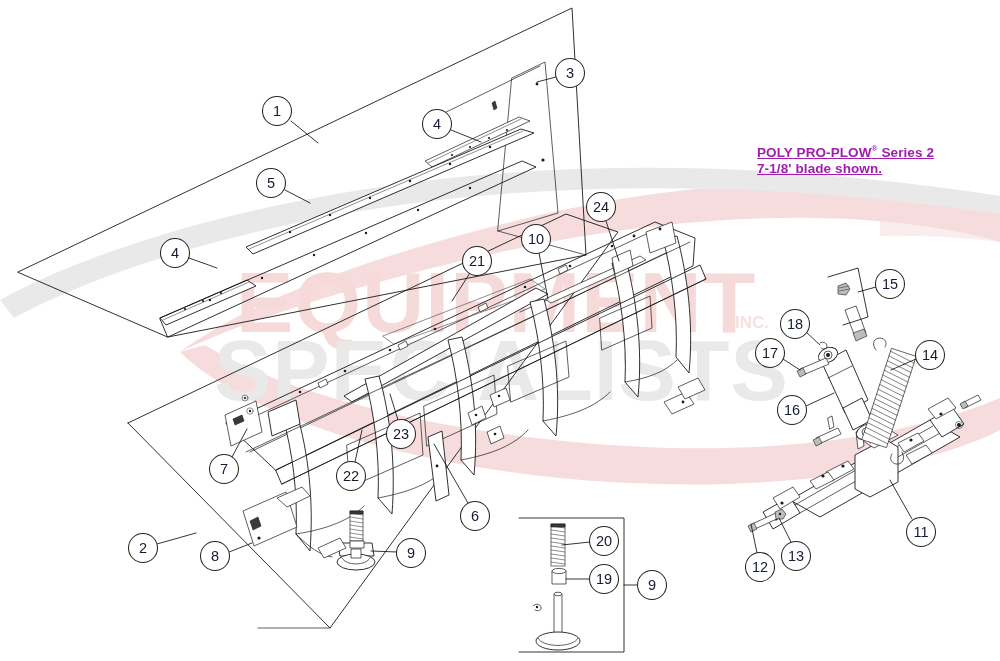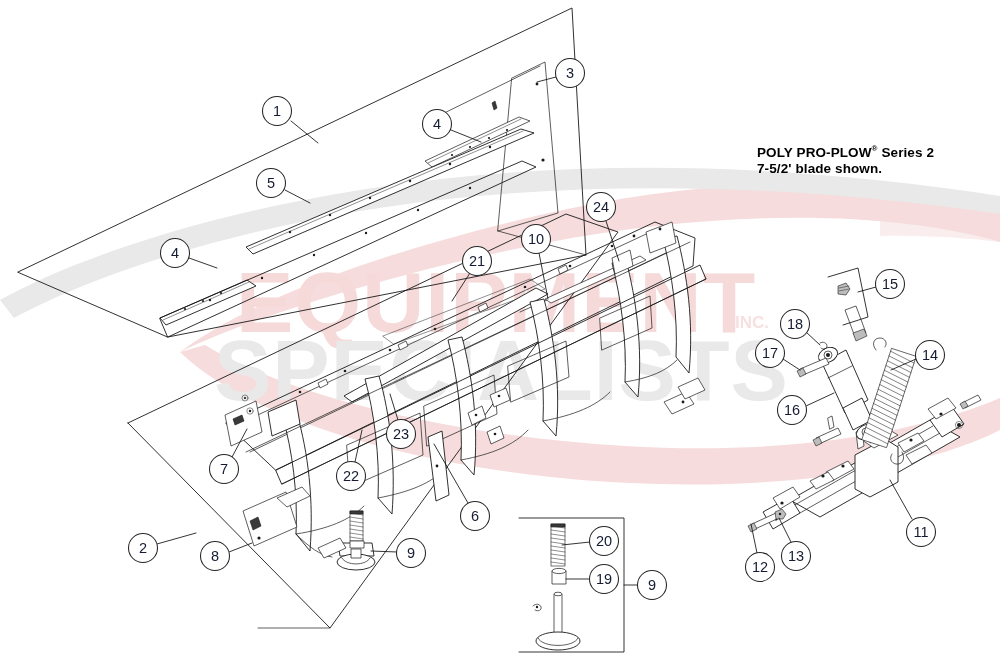--- a/index.html
+++ b/index.html
@@ -9,22 +9,22 @@
     width:1000px;height:661px;position:relative;overflow:hidden;
   }
   #stage{position:absolute;left:0;top:0;width:1000px;height:661px;background:#fff;}
   svg.layer{position:absolute;left:0;top:0;width:1000px;height:661px;}
   #wm{z-index:1;}
   #art{z-index:2;}
   #callouts{z-index:3;}
   .title-block{
     position:absolute;z-index:4;left:757px;top:141px;
     font-family:"Liberation Sans", sans-serif;
-    font-size:13.5px;font-weight:bold;color:#000000;
-    line-height:16px;letter-spacing:0.1px;white-space:nowrap;
+    font-size:13.5px;font-weight:bold;color:#a21caf;
+    line-height:16px;letter-spacing:0.1px;white-space:nowrap;text-decoration:underline;
   }
   .title-block sup{font-size:8px;vertical-align:super;font-weight:bold;}
   .ln{fill:none;stroke:#1a1a1a;stroke-width:0.9;stroke-linejoin:round;stroke-linecap:round;}
   .ln-thin{fill:none;stroke:#1a1a1a;stroke-width:0.7;stroke-linecap:round;}
   .ln-hair{fill:none;stroke:#333;stroke-width:0.55;stroke-linecap:round;}
   .lead{fill:none;stroke:#111;stroke-width:0.85;stroke-linecap:round;}
   .fillw{fill:#ffffff;stroke:#1a1a1a;stroke-width:0.9;stroke-linejoin:round;}
   .fillw-t{fill:#ffffff;stroke:#1a1a1a;stroke-width:0.7;stroke-linejoin:round;}
   .fill-dk{fill:#3a3a3a;stroke:#1a1a1a;stroke-width:0.6;}
   .fill-md{fill:#bdbdbd;stroke:#1a1a1a;stroke-width:0.6;}
@@ -510,16 +510,16 @@
         </g>
       <g>
           <circle class="co-circle" cx="601" cy="207" r="14.5"></circle>
           <text class="co-num" x="601" y="207">24</text>
         </g>
     </g>
   </svg>
 
   <div class="title-block">
     <div><span>POLY PRO-PLOW</span><sup>®</sup><span> Series 2</span></div>
-    <div>7-5/2' blade shown.</div>
+    <div>7-1/8' blade shown.</div>
   </div>
 
 </div>
 
 </body></html>

